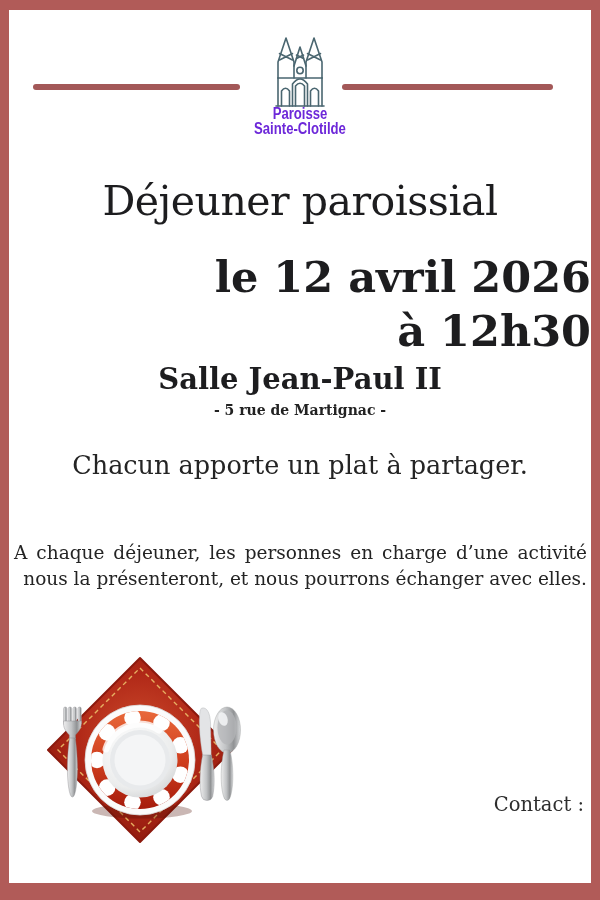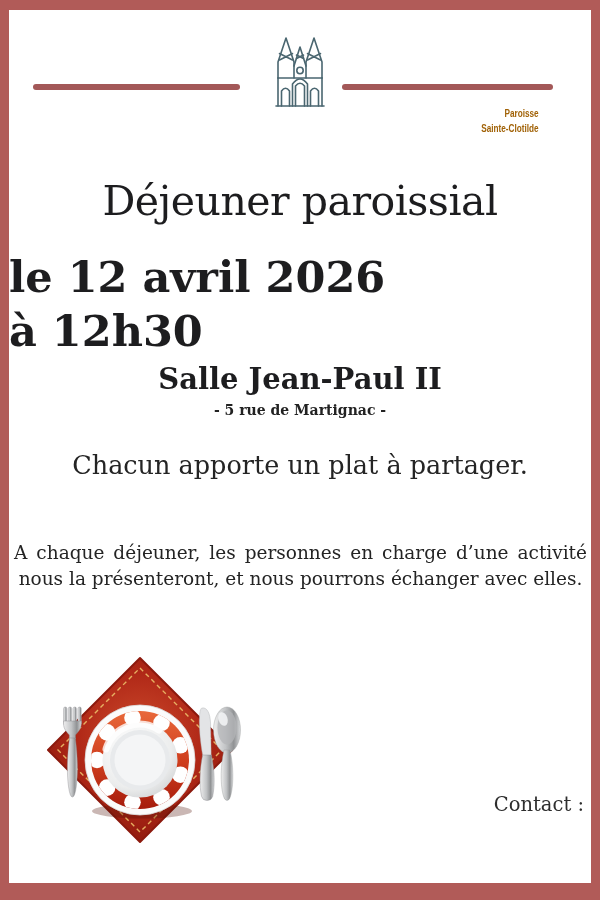--- a/index.html
+++ b/index.html
@@ -16,35 +16,35 @@
   }
   .rule {
     position:absolute; height:6px;
     background:#a35858; border-radius:3px;
   }
   .rule-left  { left:24px; top:74px; width:207px; }
   .rule-right { left:333px; top:74px; width:211px; }
   .church { position:absolute; left:256px; top:24px; width:70px; height:74px; }
   .logo-text {
     position:absolute; left:0; right:0; top:96px;
-    text-align:right;
+    text-align:center;
     font-family:"Liberation Sans", sans-serif;
-    font-weight:bold; font-size:10px; line-height:15px;
-    color:#a16207; letter-spacing:0;
+    font-weight:bold; font-size:16px; line-height:15px;
+    color:#6d28d9; letter-spacing:0;
   }
   .logo-text span { display:block; transform:scaleX(0.82); transform-origin:center; }
   .title {
     position:absolute; left:0; right:0; top:166px;
     margin:0; text-align:center;
     font-size:41px; line-height:50px; font-weight:400;
     color:#1d1d1f; letter-spacing:-0.5px;
   }
   .date {
     position:absolute; left:0; right:0; top:240px;
-    text-align:left; font-size:43px; line-height:54px;
+    text-align:right; font-size:43px; line-height:54px;
     font-weight:700; color:#1d1d1f;
   }
   .date span { display:block; }
   .venue {
     position:absolute; left:0; right:0; top:351px;
     text-align:center; font-size:29px; line-height:36px;
     font-weight:700; color:#1d1d1f;
   }
   .address {
     position:absolute; left:0; right:0; top:391px;
@@ -55,21 +55,21 @@
     position:absolute; left:0; right:0; top:438px;
     margin:0; text-align:center;
     font-size:25.5px; line-height:35px; color:#242424;
   }
   .intro span { display:block; }
   .details {
     position:absolute; left:5px; right:4px; top:530px;
     margin:0; font-size:18.5px; line-height:26px; color:#242424;
   }
   .details .j1 { display:block; text-align:justify; text-align-last:justify; }
-  .details .j2 { display:block; text-align:center; }
+  .details .j2 { display:block; text-align:right; }
   .setting { position:absolute; left:34px; top:643px; width:200px; height:200px; }
   .contact {
     position:absolute; right:7px; top:781px;
     text-align:right; font-size:19.5px; line-height:27.5px; color:#2e2e2e;
   }
   .contact span { display:block; }
 </style>
 </head>
 <body>
 

